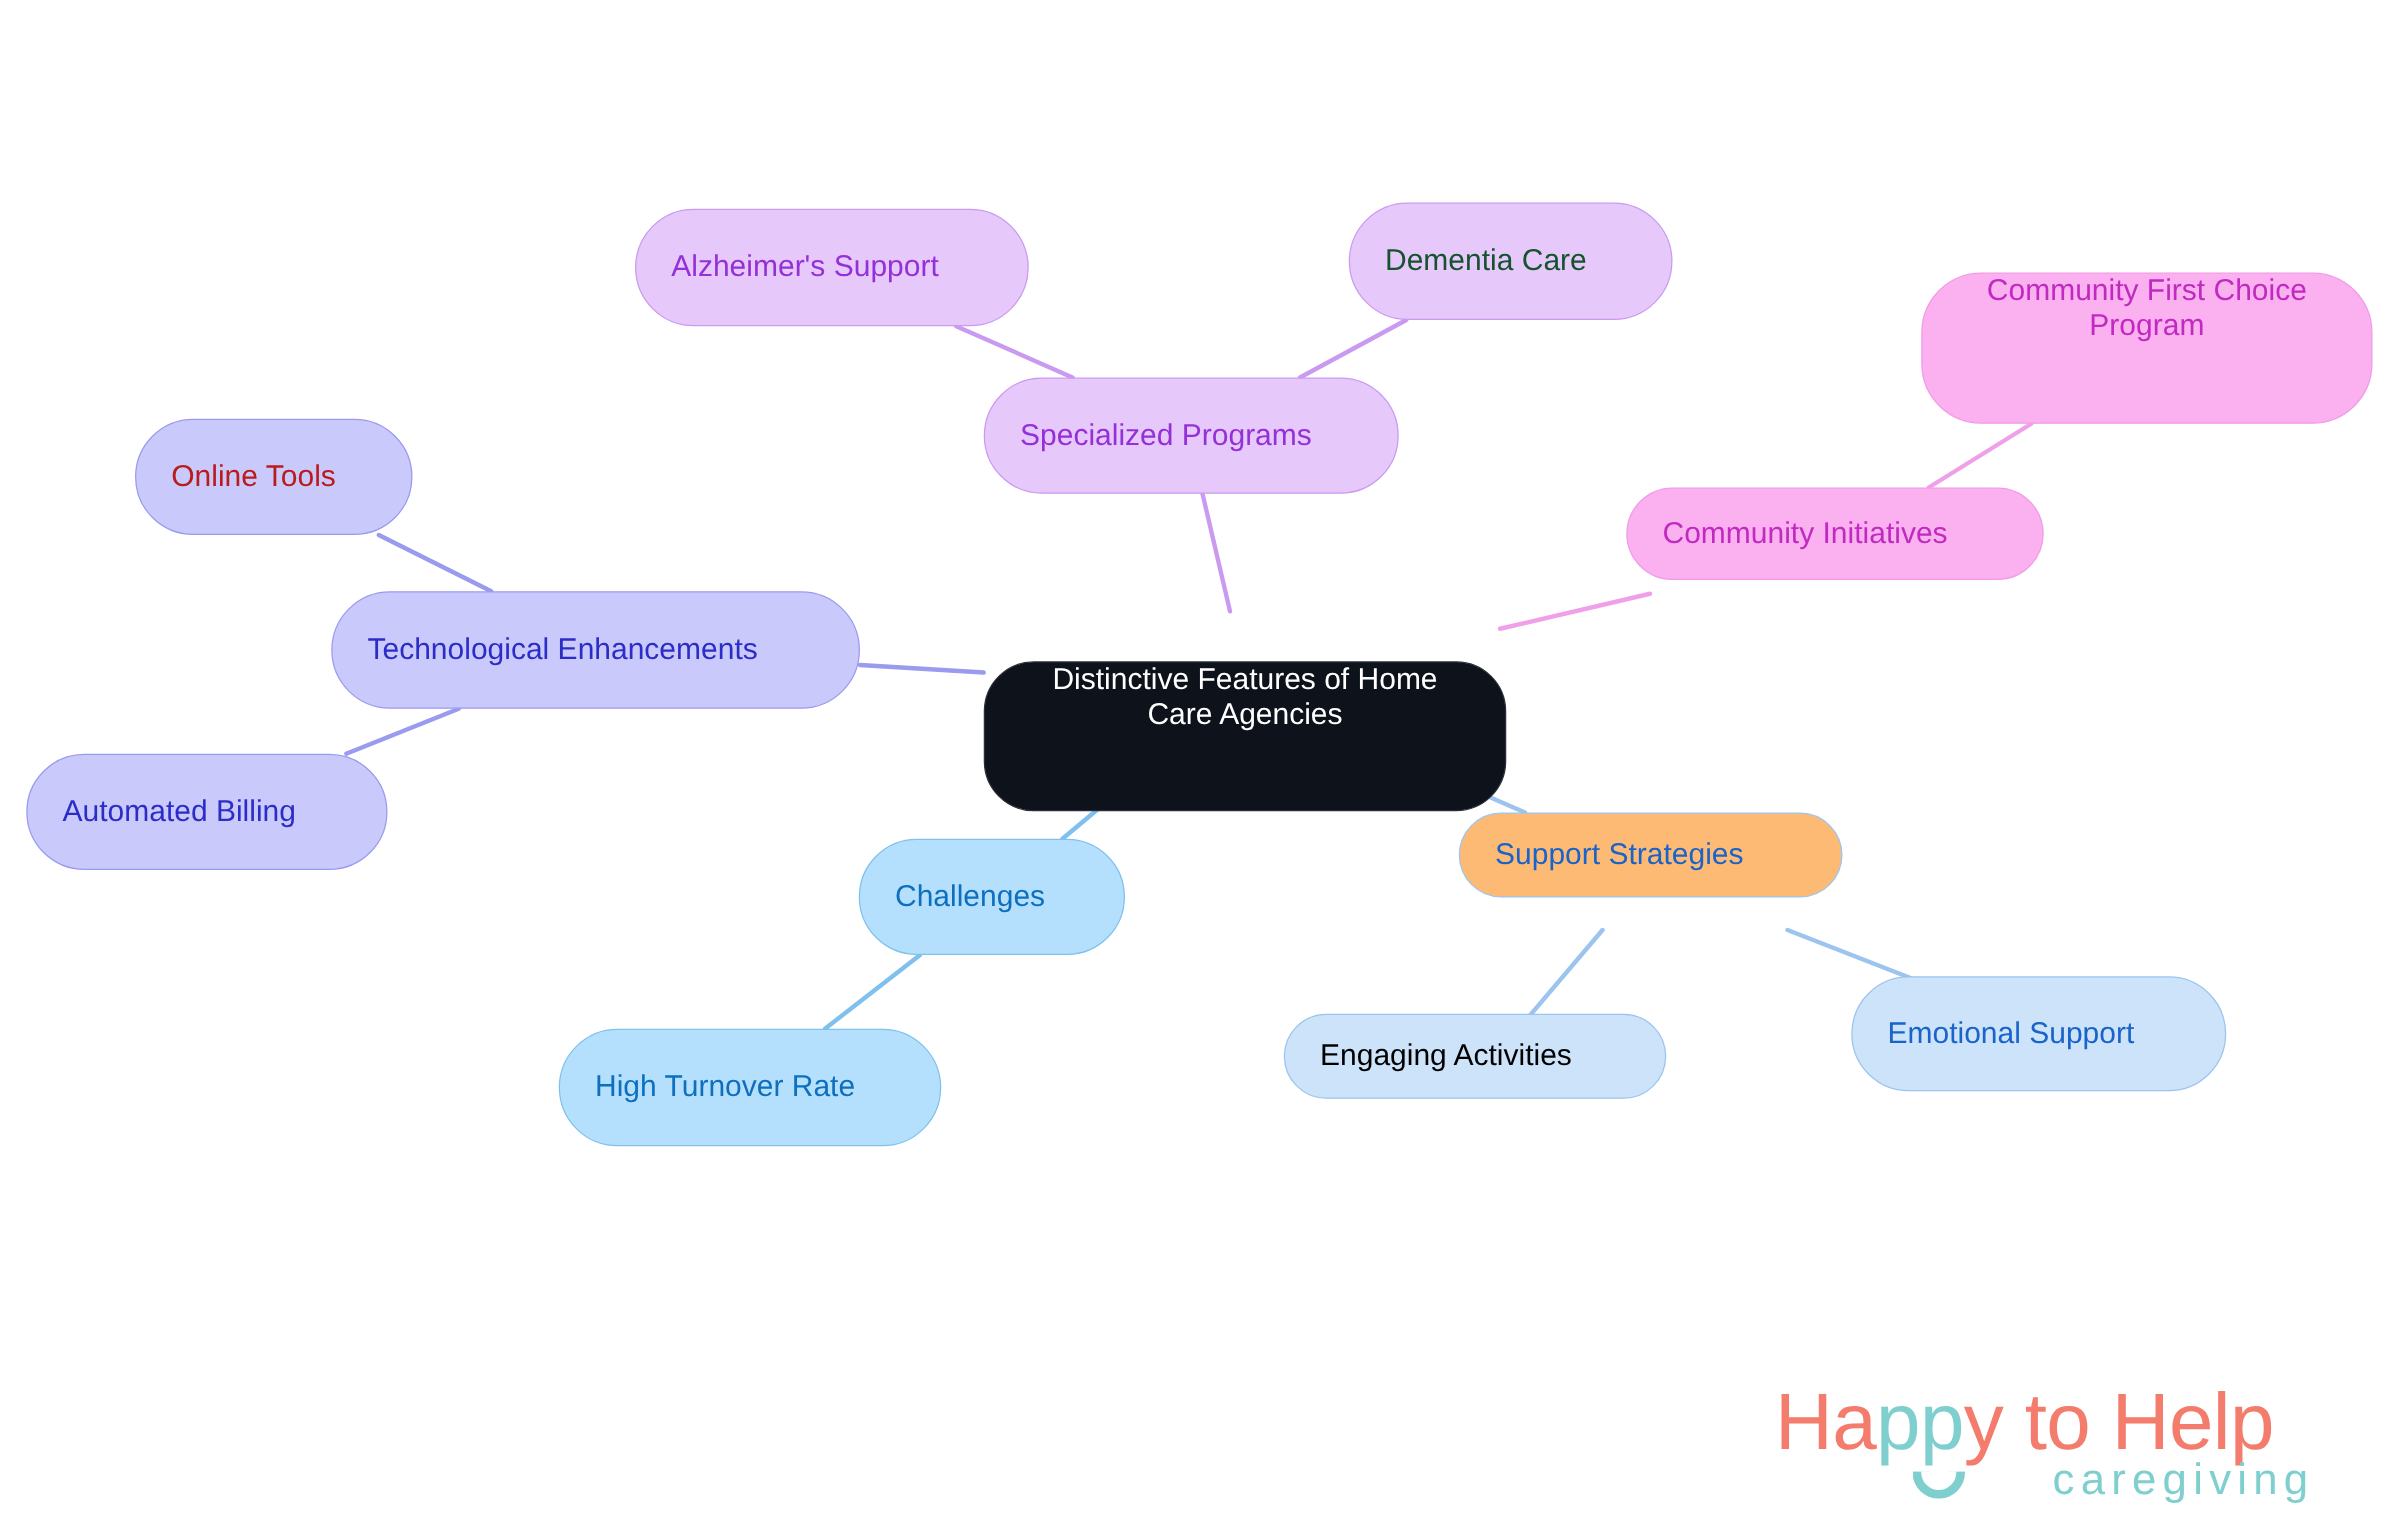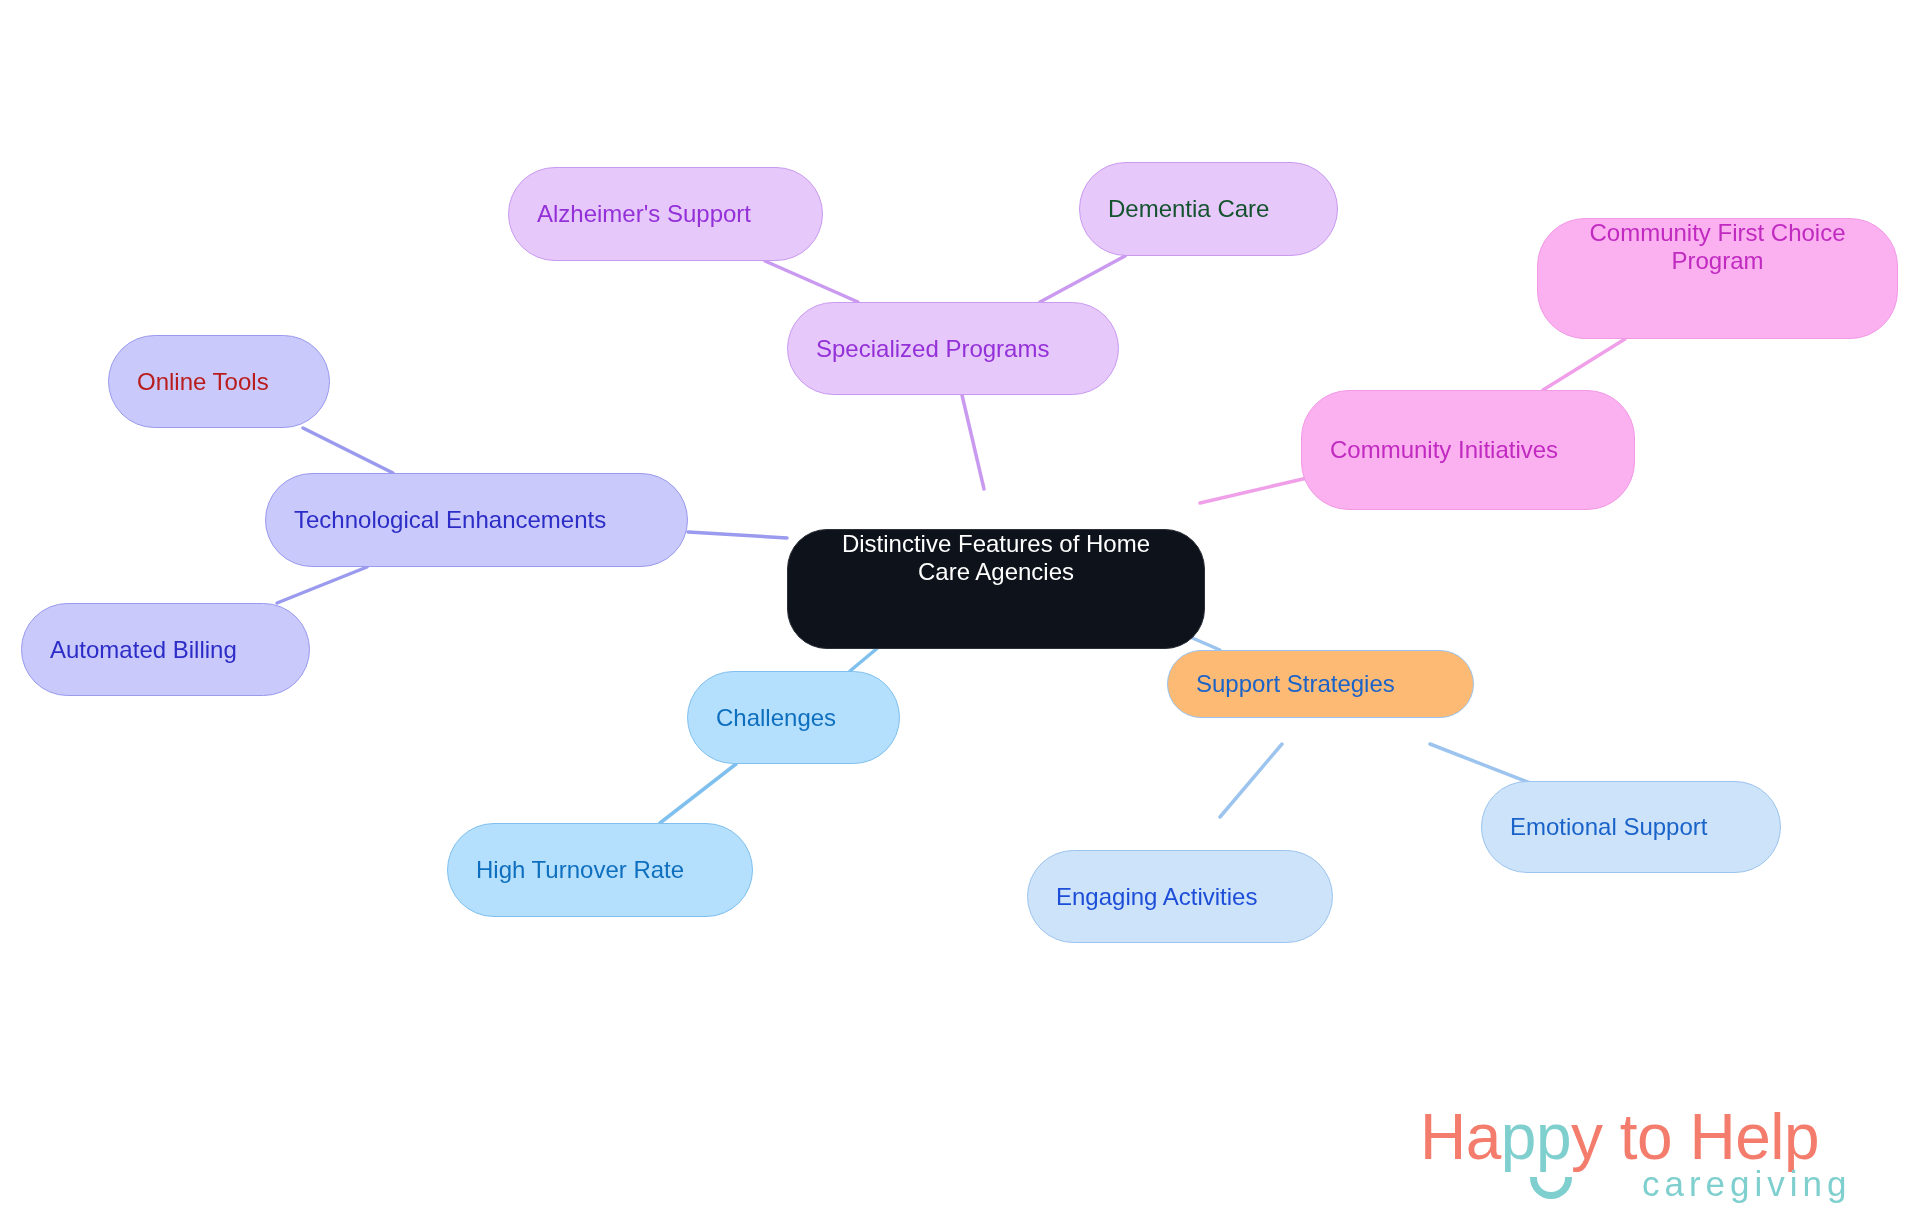--- a/index.html
+++ b/index.html
@@ -48,21 +48,21 @@
 <div class="node" style="left:787px;top:302px;width:332px;height:93px;background:#e6c8fb;border-color:#c99af0;color:#9430d8;">
   <span>Specialized Programs</span>
 </div>
 <div class="node" style="left:508px;top:167px;width:315px;height:94px;background:#e6c8fb;border-color:#c99af0;color:#9430d8;">
   <span>Alzheimer's Support</span>
 </div>
 <div class="node" style="left:1079px;top:162px;width:259px;height:94px;background:#e6c8fb;border-color:#c99af0;color:#14532d;">
   <span>Dementia Care</span>
 </div>
 
-<div class="node" style="left:1301px;top:390px;width:334px;height:120px;background:#fbb0f0;border-color:#f29ae6;color:#c12ac0;">
+<div class="node" style="left:1301px;top:390px;width:334px;height:74px;background:#fbb0f0;border-color:#f29ae6;color:#c12ac0;">
   <span>Community Initiatives</span>
 </div>
 <div class="node" style="left:1537px;top:218px;width:361px;height:121px;background:#fbb0f0;border-color:#f29ae6;color:#c12ac0;flex-direction:column;">
   <span>Community First Choice</span>
   <span>Program</span>
 </div>
 
 <div class="node" style="left:265px;top:473px;width:423px;height:94px;background:#c9c9fb;border-color:#9a9aef;color:#2c2cc7;">
   <span>Technological Enhancements</span>
 </div>
@@ -76,21 +76,21 @@
 <div class="node" style="left:687px;top:671px;width:213px;height:93px;background:#b5e0fd;border-color:#7fc0ef;color:#0f6fbf;">
   <span>Challenges</span>
 </div>
 <div class="node" style="left:447px;top:823px;width:306px;height:94px;background:#b5e0fd;border-color:#7fc0ef;color:#0f6fbf;">
   <span>High Turnover Rate</span>
 </div>
 
 <div class="node" style="left:1167px;top:650px;width:307px;height:68px;background:#fdba74;border-color:#9cc4ee;color:#1a63c9;">
   <span>Support Strategies</span>
 </div>
-<div class="node" style="left:1027px;top:850px;width:306px;height:93px;background:#cde3fa;border-color:#9cc4ee;color:#1d4ed8;">
+<div class="node" style="left:1027px;top:811px;width:306px;height:68px;background:#cde3fa;border-color:#9cc4ee;color:#000000;">
   <span>Engaging Activities</span>
 </div>
 <div class="node" style="left:1481px;top:781px;width:300px;height:92px;background:#cde3fa;border-color:#9cc4ee;color:#1a63c9;">
   <span>Emotional Support</span>
 </div>
 
 <div class="logo">
   <div class="main">
     <span style="color:#f47c6c;">Ha</span><span style="color:#7fcfcf;">pp</span><span style="color:#f47c6c;">y to Help</span>
   </div>

